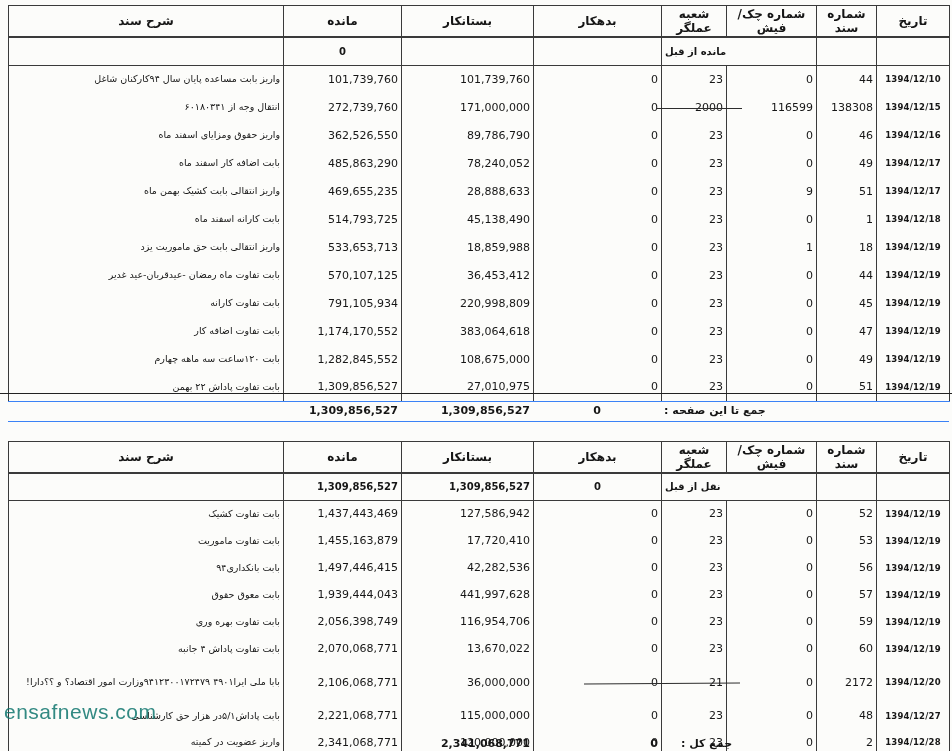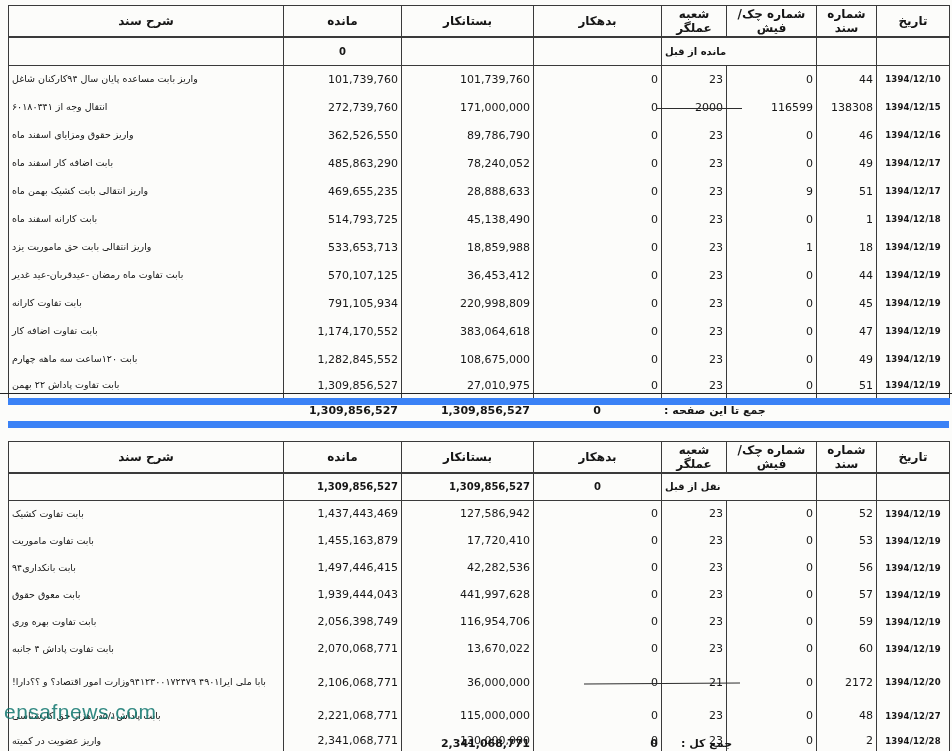--- a/index.html
+++ b/index.html
@@ -18,27 +18,27 @@
     border:1px solid #3a3a3a; border-bottom-width:2px;
     font-size:12px; font-weight:bold; height:22px; padding:1px 3px; text-align:center;margin-top:16px;
   }
   table.ledger tbody td {
     border-left:1px solid #3a3a3a; border-right:1px solid #3a3a3a;
     padding:0 3px; vertical-align:middle;
   }
   #t1 tbody tr { height:28px; } #t2 tbody tr { height:27px; }
   tr.tall { height:40px !important; }
   tr.carry td { border-bottom:1px solid #3a3a3a; height:17px; font-weight:bold; font-size:10px; }
-  tbody tr:last-child td { border-bottom:7px solid #3b82f6; }
+  tbody tr:last-child td { border-bottom:1px solid #3b82f6; }
   .col-date { text-align:center; font-size:8.5px; font-weight:bold; letter-spacing:.2px; }
   .col-doc_no { text-align:right; font-size:11px; }
   .col-check_no { text-align:right; font-size:11px; }
   .col-branch { font-size:11px; }
   .col-debit, .col-credit, .col-balance { text-align:right; font-size:11px; }
-  .col-description { text-align:left; font-size:9.5px; line-height:1.25; }
+  .col-description { text-align:right; font-size:9.5px; line-height:1.25; }
   .carry-label { text-align:left; font-size:10px; font-weight:bold; padding:0 2px; }
   .carry-num { font-weight:bold; }
   .carry-center { text-align:center; }
   td.strike, td.strike-long { position:relative; }
   td.strike::after, td.strike-long::after {
     content:""; position:absolute; top:52%; height:0; border-top:1.6px solid #2d2d2d;
   }
   td.strike::after { left:-6px; right:-16px; }
   td.strike-long::after { left:-78px; right:-14px; transform:rotate(-0.4deg); }
   .rule { position:absolute; left:0; top:393px; width:952px; border-top:1.7px solid #222; }

